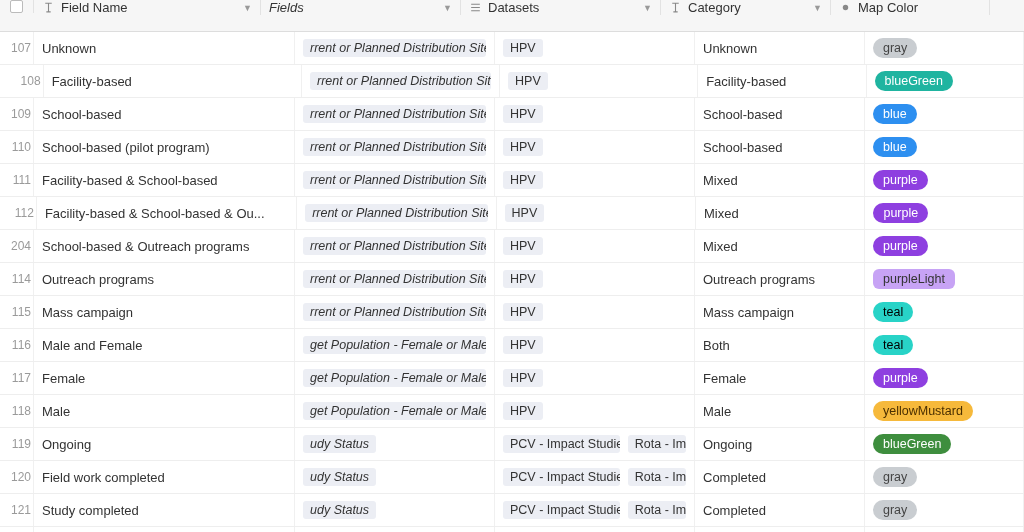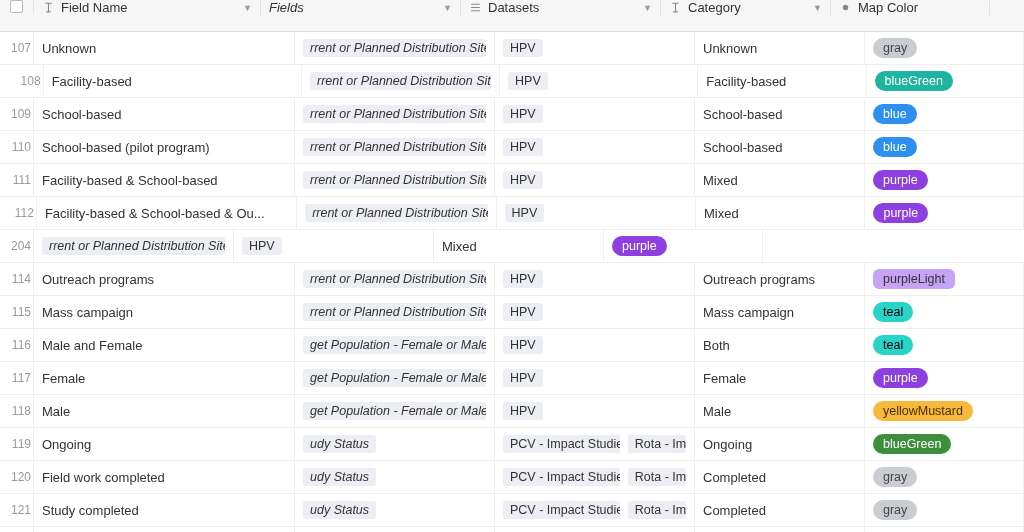--- a/index.html
+++ b/index.html
@@ -276,20 +276,23 @@
         </div>
         <div class="cell w-category">
           <span class="cell-text">Mixed</span>
         </div>
         <div class="cell w-mapcolor">
           <span class="color-pill pc-purple">purple</span>
         </div>
       </div>
       <div class="row">
         <div class="cell w-rownum" style="width: 34px;">204</div>
+        <div class="cell w-fieldname" style="width: 261px;">
+          <span class="cell-text">School-based &amp; Outreach programs</span>
+        </div>
         <div class="cell w-fields">
           <div class="clipbox">
             <span class="tag">rrent or Planned Distribution Site</span>
           </div>
         </div>
         <div class="cell w-datasets">
           <div class="clipbox">
             <span class="tag">HPV</span>
           </div>
         </div>

